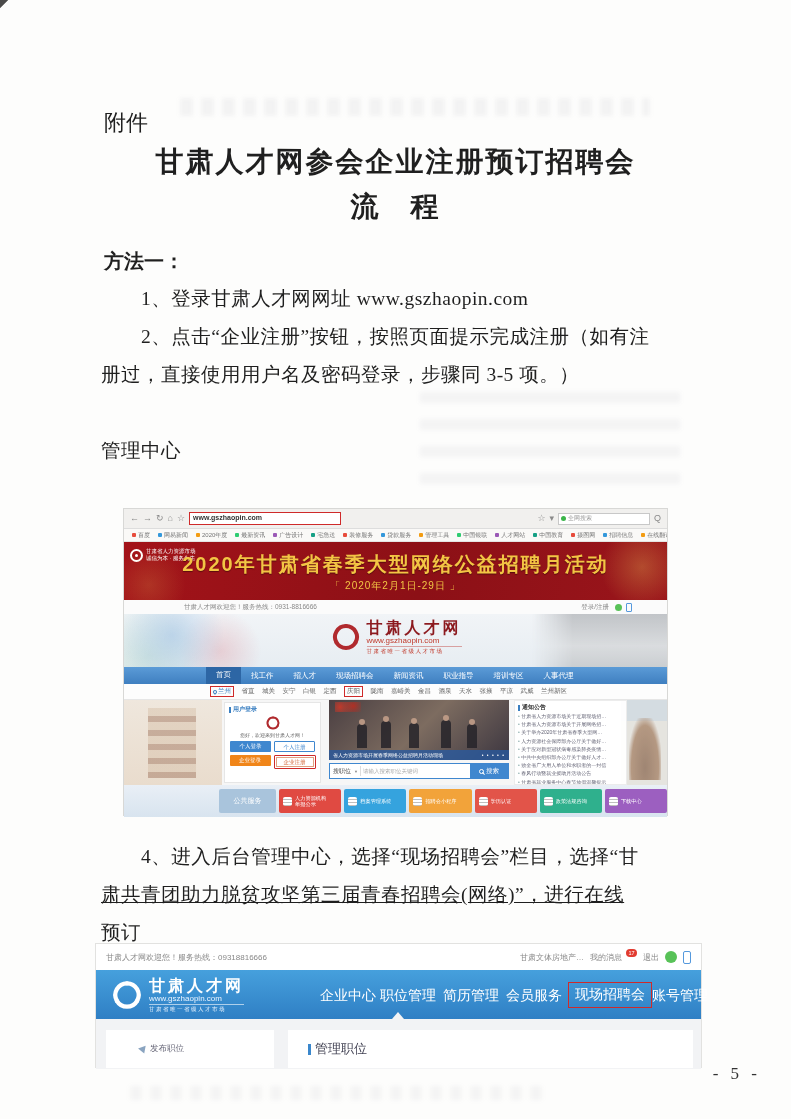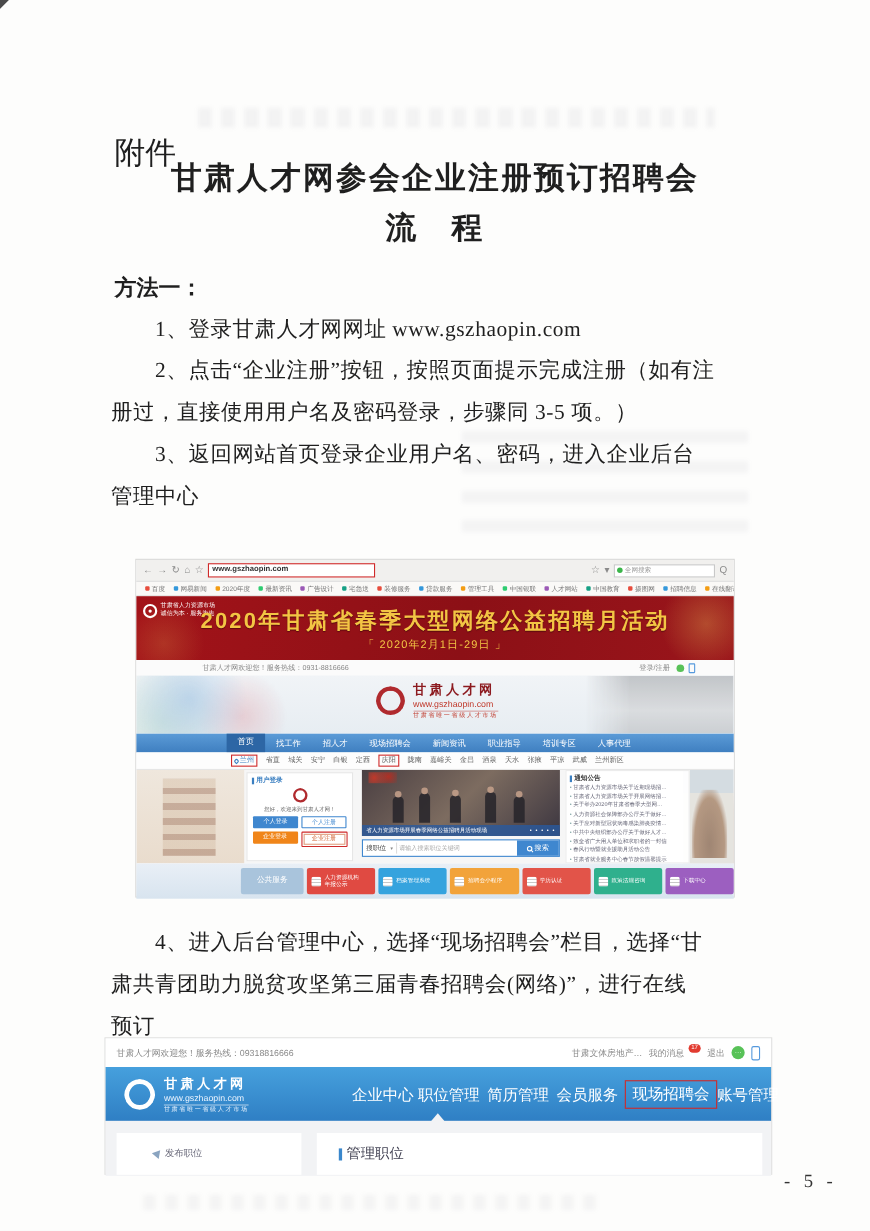--- a/index.html
+++ b/index.html
@@ -13,34 +13,34 @@
   .ghost { position:absolute; filter:blur(2px); pointer-events:none; }
   .g1 { left:180px; top:98px; width:470px; height:18px;
     background:repeating-linear-gradient(90deg, rgba(110,110,125,.07) 0 13px, transparent 13px 21px); }
   .g2 { left:420px; top:388px; width:260px; height:96px;
     background:repeating-linear-gradient(0deg, rgba(100,100,118,.06) 0 11px, transparent 11px 27px); }
   .g3 { left:130px; top:1086px; width:420px; height:14px;
     background:repeating-linear-gradient(90deg, rgba(110,110,125,.06) 0 12px, transparent 12px 20px); }
 
   
   .doc-txt { position:absolute; color:#1f1f1f; font-family:"Liberation Serif", serif; white-space:nowrap; }
-  .attach { left:104px; top:120px; font-size:28px; }
+  .attach { left:104px; top:108px; font-size:22px; }
   .title { left:0; width:791px; text-align:center; font-weight:bold; font-size:28px; letter-spacing:2px; }
   .t1 { top:143px; }
   .t2 { top:188px; }
   .method { left:104px; top:248px; font-size:20px; font-weight:bold; font-family:"Liberation Sans",sans-serif; }
   .bl { font-size:19.5px; letter-spacing:.5px; }
   .l-s1 { left:141px; top:285px; }
   .l-s2a { left:141px; top:323px; }
   .l-s2b { left:101px; top:361px; }
   .l-s3a { left:141px; top:399px; }
   .l-s3b { left:101px; top:437px; }
   .l-note { left:141px; top:470px; }
   .l-s4a { left:141px; top:843px; }
-  .l-s4b { left:101px; top:881px; }
+  .l-s4b { left:101px; top:881px;text-decoration:underline; }
   .l-s4c { left:101px; top:919px; }
   .pagenum { right:30px; top:1064px; font-size:17px; letter-spacing:4px; color:#333; }
 
   
   .shot1 { position:absolute; left:123px; top:508px; width:545px; height:308px;
     background:#fff; border:1px solid #d8d8d6; font-family:"Liberation Sans",sans-serif; }
   .s1-toolbar { position:absolute; left:0; top:0; width:100%; height:20px; background:#f1f0ee;
     border-bottom:1px solid #ddd; display:flex; align-items:center; padding:0 6px; gap:4px; }
   .tb-ic { font-size:9px; color:#8a8a8a; line-height:1; }
   .urlbox { width:152px; height:13px; background:#fff; border:1.5px solid #cf2a2a;
@@ -81,21 +81,21 @@
     background:linear-gradient(#f1f4f7,#e7edf2); overflow:hidden; }
   .hd-left { position:absolute; left:0; top:0; width:160px; height:100%; opacity:.55;
     background:radial-gradient(circle at 30% 40%, rgba(120,170,220,.7), transparent 45%),
                radial-gradient(circle at 60% 70%, rgba(220,120,130,.5), transparent 40%),
                radial-gradient(circle at 15% 80%, rgba(140,200,170,.5), transparent 40%); }
   .hd-right { position:absolute; right:0; top:0; width:135px; height:100%; opacity:.8;
     background:linear-gradient(#b6b9bd,#d6d8da 60%,#c4c7ca);
     -webkit-mask-image:linear-gradient(90deg,transparent,#000 30%); mask-image:linear-gradient(90deg,transparent,#000 30%); }
   .logo1 { position:absolute; left:50%; top:5px; transform:translateX(-50%); display:flex; gap:5px; align-items:center; }
   .logo-txtcol { text-align:left; }
-  .logo-name { font-size:12px; font-weight:bold; color:#8c1a1f; letter-spacing:3px; line-height:17px; }
+  .logo-name { font-size:16px; font-weight:bold; color:#8c1a1f; letter-spacing:3px; line-height:17px; }
   .logo-url { font-size:8px; color:#c0392b; line-height:9px; }
   .logo-slogan { font-size:5.5px; color:#c0392b; letter-spacing:1.5px; line-height:8px; border-top:1px solid #d8a0a0; margin-top:1px; }
 
   .s1-nav { position:absolute; left:0; top:158px; width:100%; height:17px;
     background:linear-gradient(#5b9bd7,#3f7fc0); display:flex; align-items:stretch; padding-left:82px; }
   .nav1-item { font-size:7.5px; color:#fff; line-height:17px; padding:0 10px; white-space:nowrap; }
   .nav1-item.active { background:#2d66a5;font-family:Liberation Mono, monospace; }
 
   .s1-cities { position:absolute; left:0; top:175px; width:100%; height:16px; background:#fdfdfd;
     border-bottom:1px solid #e6e6e6; display:flex; align-items:center; padding-left:86px; gap:7.5px; }
@@ -216,21 +216,20 @@
   <div class="ghost g2"></div>
   <div class="ghost g3"></div>
 
   <div class="doc-txt attach">附件</div>
   <div class="doc-txt title t1">甘肃人才网参会企业注册预订招聘会</div>
   <div class="doc-txt title t2">流　程</div>
   <div class="doc-txt method">方法一：</div>
   <div class="doc-txt bl l-s1">1、登录甘肃人才网网址 www.gszhaopin.com</div>
   <div class="doc-txt bl l-s2a">2、点击“企业注册”按钮，按照页面提示完成注册（如有注</div>
   <div class="doc-txt bl l-s2b">册过，直接使用用户名及密码登录，步骤同 3-5 项。）</div>
-  <div class="doc-txt bl l-s3a">3、返回网站首页登录企业用户名、密码，进入企业后台</div>
   <div class="doc-txt bl l-s3b">管理中心</div>
   <div class="doc-txt bl l-s4a">4、进入后台管理中心，选择“现场招聘会”栏目，选择“甘</div>
   <div class="doc-txt bl l-s4b">肃共青团助力脱贫攻坚第三届青春招聘会(网络)”，进行在线</div>
   <div class="doc-txt bl l-s4c">预订</div>
   <div class="doc-txt pagenum" style="position:absolute;">- 5 -</div>
 
   <div class="shot1">
 
     <div class="s1-toolbar">
       <span class="tb-ic">←</span>

